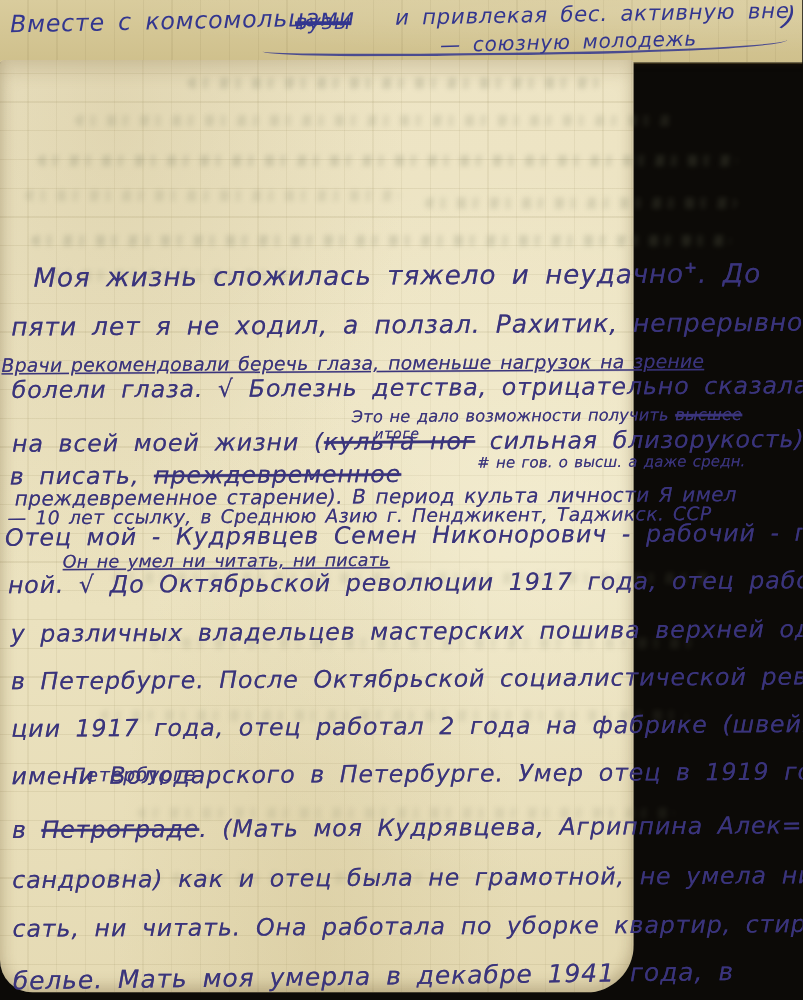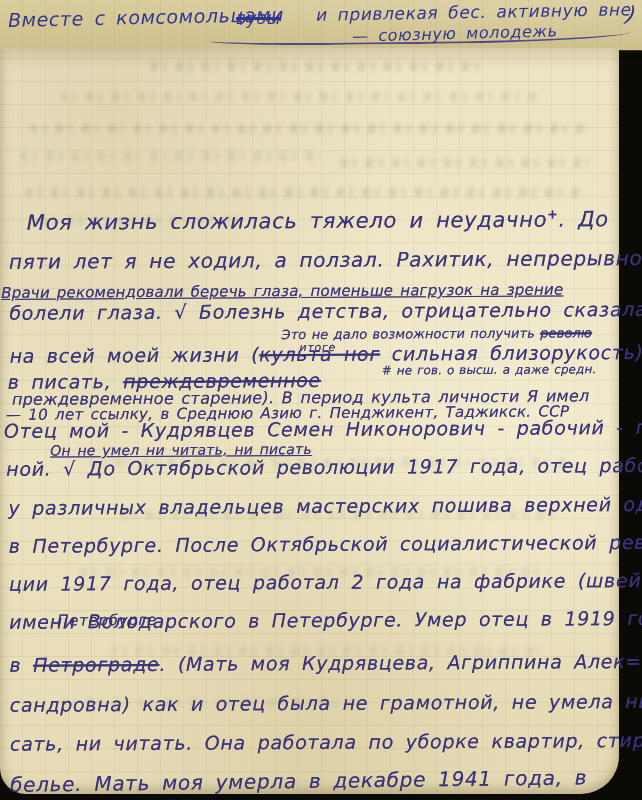--- a/index.html
+++ b/index.html
@@ -30,21 +30,21 @@
   .strip-paren{right:6px;top:2px;font-size:22px;transform:rotate(14deg);}
   #strip-wave{
     position:absolute;left:210px;top:34px;width:420px;height:8px;
     border-bottom:2px solid rgba(51,54,143,.85);
     border-radius:0 0 60% 40%/0 0 120% 60%;
     transform:rotate(-.6deg);
   }
 
   
   #page{
-    position:absolute;top:48px;left:0;width:619px;height:746px;
+    position:absolute;top:48px;left:0;width:507px;height:746px;
     border-radius:3px 3px 38px 26px;
     background:
       radial-gradient(ellipse at 18% 6%, rgba(185,170,120,.25), transparent 40%),
       radial-gradient(ellipse at 85% 50%, rgba(255,252,235,.35), transparent 55%),
       radial-gradient(ellipse at 50% 95%, rgba(190,172,118,.22), transparent 45%),
       repeating-linear-gradient(0deg, transparent 0 22px, rgba(158,146,102,.17) 22px 23px),
       repeating-linear-gradient(90deg, transparent 0 22px, rgba(158,146,102,.13) 22px 23px),
       linear-gradient(172deg,#eee5c6 0%,#ebe2bf 55%,#e4d9b2 100%);
     box-shadow:inset 0 10px 14px rgba(120,100,55,.18), inset 0 -6px 10px rgba(90,70,35,.25);
   }
@@ -134,21 +134,21 @@
     <div class="ghost g8"></div>
     <div class="ghost g9"></div>
     <div class="ghost g10"></div>
     <div class="ghost g11"></div>
 
     <div id="manuscript">
         <div class="ln ln0"><span>Моя жизнь сложилась тяжело и неудачно</span><span class="sup">+</span><span>. До</span></div>
         <div class="ln ln1"><span>пяти лет я не ходил, а ползал. Рахитик, непрерывно</span></div>
         <div class="ln ln2"><span>Врачи рекомендовали беречь глаза, поменьше нагрузок на зрение</span></div>
         <div class="ln ln3"><span>болели глаза. √ Болезнь детства, отрицательно сказалась</span></div>
-        <div class="ln ln4"><span>Это не дало возможности получить </span><span class="strike">револю</span></div>
+        <div class="ln ln4"><span>Это не дало возможности получить </span><span class="strike">высшее</span></div>
         <div class="ln ln5"><span>итоге</span></div>
         <div class="ln ln6"><span>на всей моей жизни (</span><span class="strike">культа ног</span><span> сильная близорукость)</span></div>
         <div class="ln ln7"><span># не гов. о высш. а даже средн.</span></div>
         <div class="ln ln8"><span>в писать, </span><span class="strike">преждевременное</span></div>
         <div class="ln ln9"><span>преждевременное старение). В период культа личности Я имел</span></div>
         <div class="ln ln10"><span>— 10 лет ссылку, в Среднюю Азию г. Пенджикент, Таджикск. ССР</span></div>
         <div class="ln ln11"><span>Отец мой - Кудрявцев Семен Никонорович - рабочий - порт=</span></div>
         <div class="ln ln12"><span>Он не умел ни читать, ни писать</span></div>
         <div class="ln ln13"><span>ной. √ До Октябрьской революции 1917 года, отец работал</span></div>
         <div class="ln ln14"><span>у различных владельцев мастерских пошива верхней одежды</span></div>

